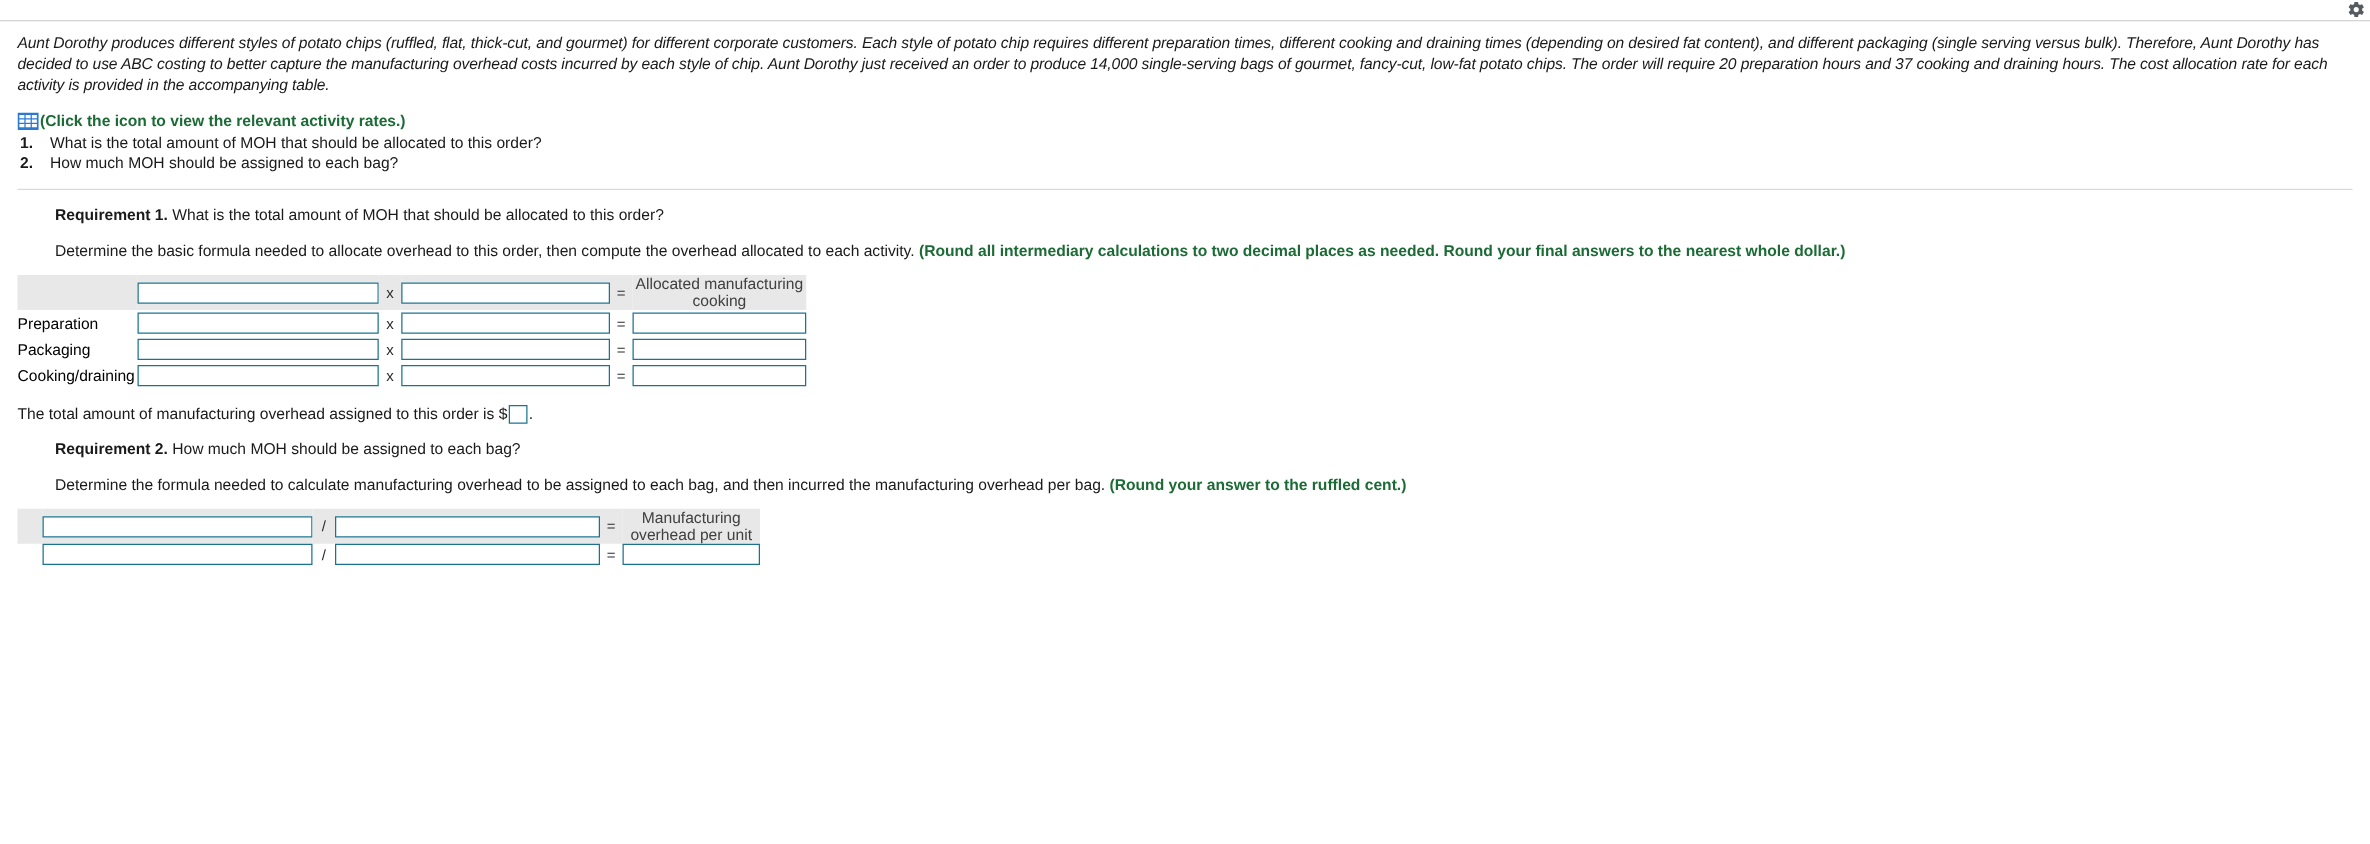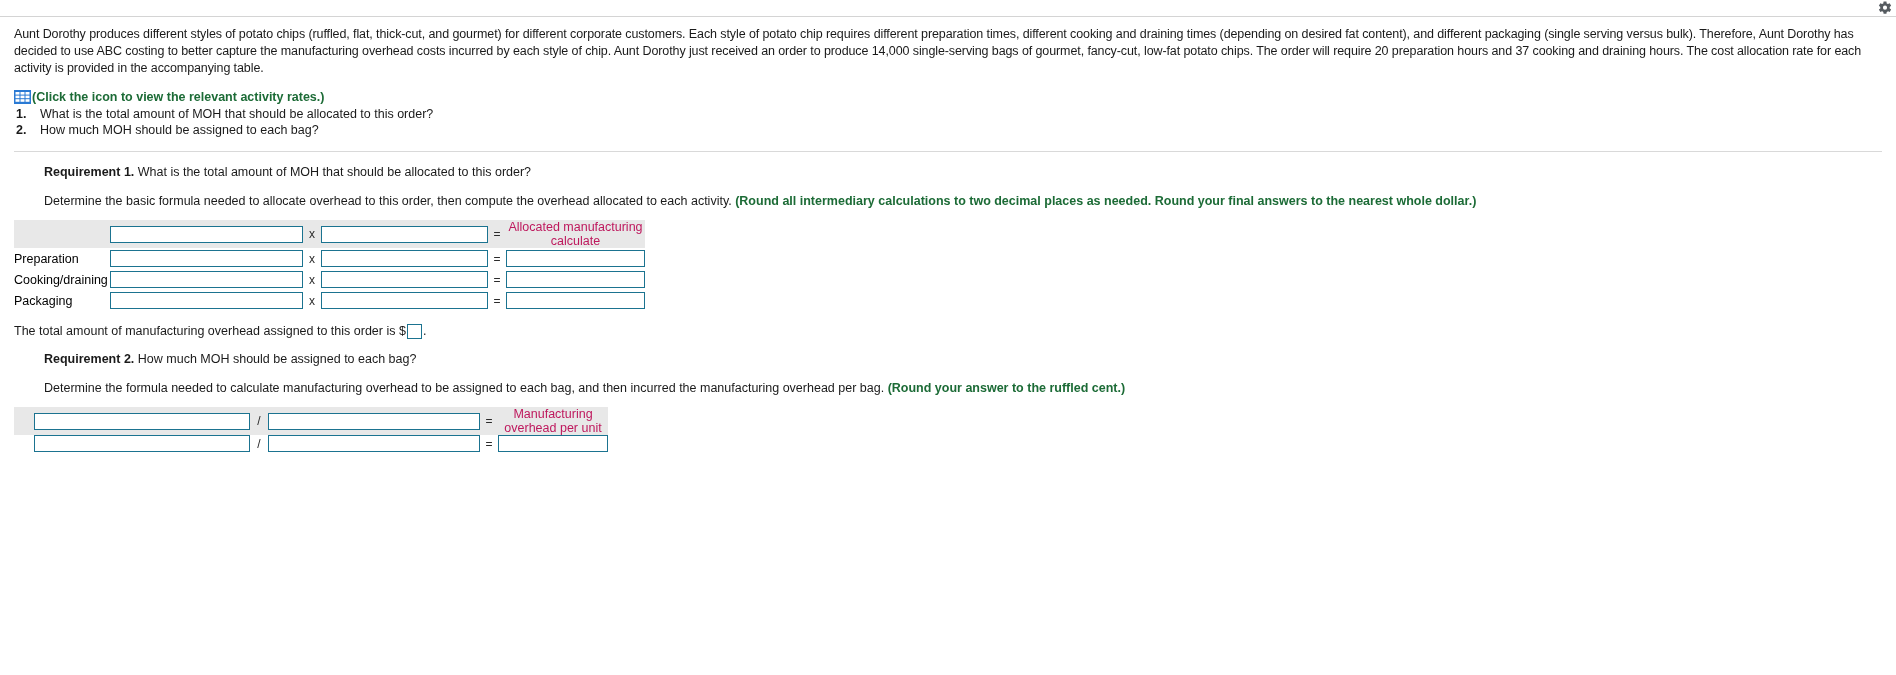--- a/index.html
+++ b/index.html
@@ -30,20 +30,21 @@
   .page {
     padding: 0px 14px 0 14px;
   }
 
   .problem-text {
     font-size: 12.5px;
     line-height: 17px;
     color: #1a1a1a;
     padding-top: 9px;
     letter-spacing: -0.1px;
+    font-style: italic;
   }
 
   .icon-line {
     margin-top: 13px;
     display: flex;
     align-items: center;
     gap: 1px;
   }
   .grid-icon {
     width: 17px;
@@ -117,21 +118,21 @@
   }
   .t1 .labelcell { width: 96px; }
   .op {
     font-size: 12px;
     color: #2b2b2b;
     text-align: center;
     width: 18px;
   }
   .hdrtext {
     font-size: 12.5px;
-    color: #be185d;
+    color: #404040;
     text-align: center;
     white-space: nowrap;
     padding: 0 8px;
   }
   .fld {
     border: 1px solid #1b7390;
     background: #ffffff;
     height: 17px;
     display: block;
     font-family: "Liberation Sans", sans-serif;
@@ -224,56 +225,56 @@
       <td class="cellpad">
         <input class="fld w1" type="text" value="" style="">
       </td>
       <td class="op">x</td>
       <td class="cellpad">
         <input class="fld w2" type="text" value="" style="">
       </td>
       <td class="op">=</td>
       <td class="hdrtext">
         <div>Allocated manufacturing</div>
-        <div>calculate</div>
+        <div>cooking</div>
       </td>
     </tr>
 
     <tr>
       <td class="labelcell">Preparation</td>
       <td class="cellpad">
         <input class="fld w1" type="text" value="" style="">
       </td>
       <td class="op">x</td>
       <td class="cellpad">
         <input class="fld w2" type="text" value="" style="">
       </td>
       <td class="op">=</td>
       <td class="cellpad">
         <input class="fld w3" type="text" value="" style="">
       </td>
     </tr>
 
     <tr>
+      <td class="labelcell">Packaging</td>
+      <td class="cellpad">
+        <input class="fld w1" type="text" value="" style="">
+      </td>
+      <td class="op">x</td>
+      <td class="cellpad">
+        <input class="fld w2" type="text" value="" style="">
+      </td>
+      <td class="op">=</td>
+      <td class="cellpad">
+        <input class="fld w3" type="text" value="" style="">
+      </td>
+    </tr>
+
+    <tr>
       <td class="labelcell">Cooking/draining</td>
-      <td class="cellpad">
-        <input class="fld w1" type="text" value="" style="">
-      </td>
-      <td class="op">x</td>
-      <td class="cellpad">
-        <input class="fld w2" type="text" value="" style="">
-      </td>
-      <td class="op">=</td>
-      <td class="cellpad">
-        <input class="fld w3" type="text" value="" style="">
-      </td>
-    </tr>
-
-    <tr>
-      <td class="labelcell">Packaging</td>
       <td class="cellpad">
         <input class="fld w1" type="text" value="" style="">
       </td>
       <td class="op">x</td>
       <td class="cellpad">
         <input class="fld w2" type="text" value="" style="">
       </td>
       <td class="op">=</td>
       <td class="cellpad">
         <input class="fld w3" type="text" value="" style="">

